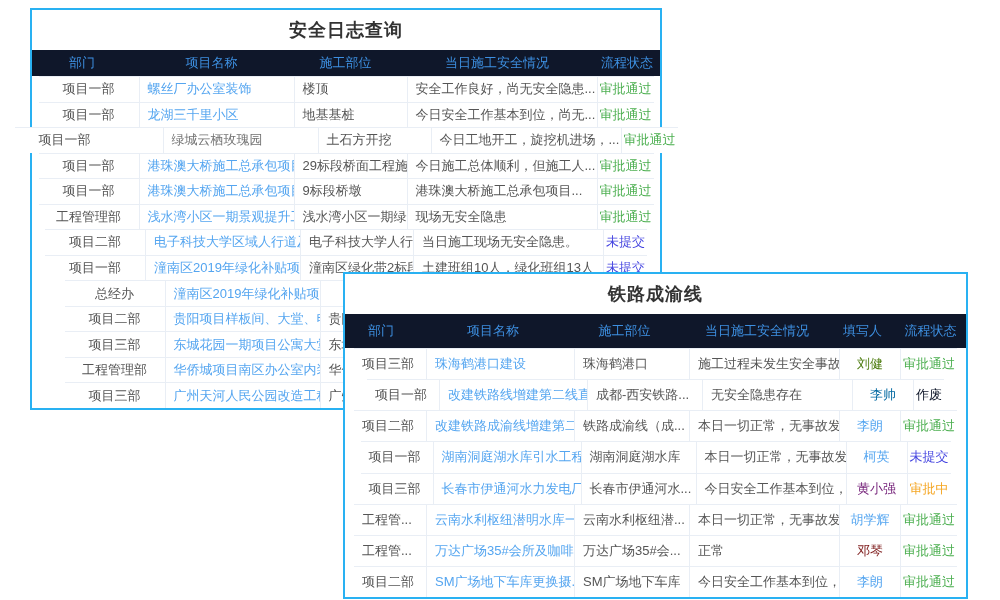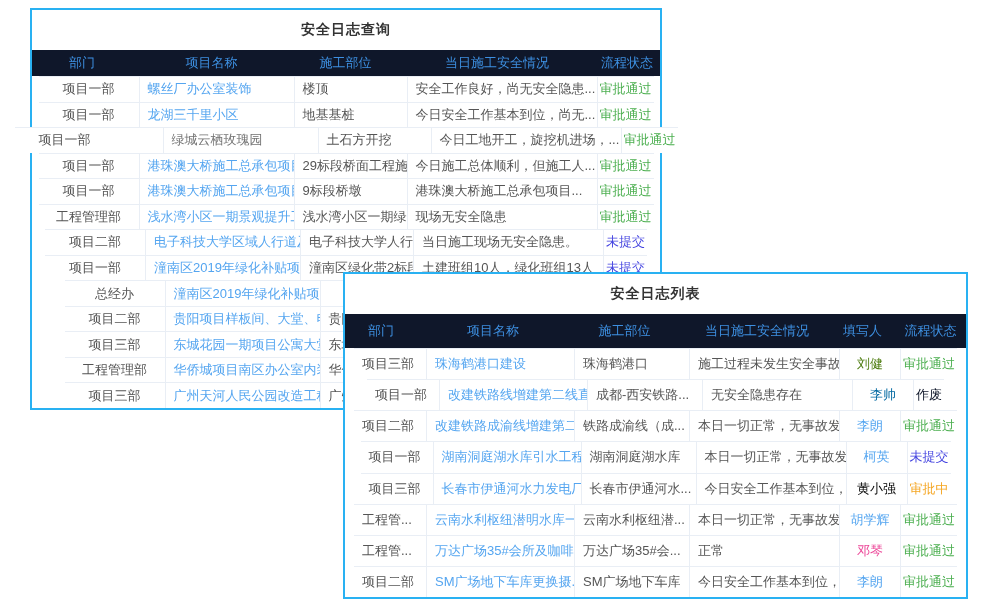--- a/index.html
+++ b/index.html
@@ -6,21 +6,21 @@
   html,body { width:1000px; height:600px; background:#ffffff; overflow:hidden;
     font-family:"Liberation Sans","DejaVu Sans",sans-serif; }
   .stage { position:relative; width:1000px; height:600px; background:#fff; }
 
   .panel { position:absolute; background:#ffffff; border:2px solid #29b1f2;
     display:flex; flex-direction:column; }
   #panel-query { left:30px; top:8px;  width:632px; height:402px; z-index:1; }
   #panel-list  { left:343px; top:272px; width:625px; height:327px; z-index:2; }
 
   .panel-title { flex:0 0 40px; display:flex; align-items:center; justify-content:center;
-    font-size:14px; font-weight:bold; color:#333333; letter-spacing:1px; }
+    font-size:18px; font-weight:bold; color:#333333; letter-spacing:1px; }
 
   .thead { flex:0 0 auto; display:flex; background:#0f172a; color:#3d8fe0; font-size:13px; }
   #panel-query .thead { flex-basis:26px; }
   #panel-list  .thead { flex-basis:34px; }
   .hc { display:flex; align-items:center; justify-content:center; overflow:hidden;
     white-space:nowrap; border-left:4px solid #0f172a; }
   .hc:first-child { border-left:none; }
 
   .tbody { flex:1 1 auto; display:flex; flex-direction:column; font-size:13px; color:#555555;align-items:center; }
   .trow { flex:1 1 0; display:flex; border-top:1px solid #e9eef5; background:#fff; }
@@ -148,21 +148,21 @@
           <div class="bc c0 center">项目三部</div>
           <div class="bc c1 link" style="color: rgb(84, 165, 240);">广州天河人民公园改造工程</div>
           <div class="bc c2">广州天河人民</div>
           <div class="bc c3"></div>
           <div class="bc c4 center"></div>
         </div>
       </div>
   </div>
 
   <div class="panel" id="panel-list">
-    <div class="panel-title">安全日志列表</div>
+    <div class="panel-title">铁路成渝线</div>
     <div class="thead">
         <div class="hc c0">部门</div>
         <div class="hc c1">项目名称</div>
         <div class="hc c2">施工部位</div>
         <div class="hc c3">当日施工安全情况</div>
         <div class="hc c4">填写人</div>
         <div class="hc c5">流程状态</div>
       </div>
     <div class="tbody">
         <div class="trow">
@@ -195,37 +195,37 @@
           <div class="bc c2">湖南洞庭湖水库</div>
           <div class="bc c3">本日一切正常，无事故发...</div>
           <div class="bc c4 center link" style="color: rgb(84, 165, 240);">柯英</div>
           <div class="bc c5 center" style="color: rgb(69, 69, 224);">未提交</div>
         </div>
         <div class="trow">
           <div class="bc c0">项目三部</div>
           <div class="bc c1 link" style="color: rgb(84, 165, 240);">长春市伊通河水力发电厂...</div>
           <div class="bc c2">长春市伊通河水...</div>
           <div class="bc c3">今日安全工作基本到位，...</div>
-          <div class="bc c4 center link" style="color: #000000;">黄小强</div>
+          <div class="bc c4 center link" style="color: #701a75;">黄小强</div>
           <div class="bc c5 center" style="color: rgb(245, 166, 35);">审批中</div>
         </div>
         <div class="trow">
           <div class="bc c0">工程管...</div>
           <div class="bc c1 link" style="color: rgb(84, 165, 240);">云南水利枢纽潜明水库一...</div>
           <div class="bc c2">云南水利枢纽潜...</div>
           <div class="bc c3">本日一切正常，无事故发...</div>
           <div class="bc c4 center link" style="color: rgb(84, 165, 240);">胡学辉</div>
           <div class="bc c5 center" style="color: rgb(76, 175, 80);">审批通过</div>
         </div>
         <div class="trow">
           <div class="bc c0">工程管...</div>
           <div class="bc c1 link" style="color: rgb(84, 165, 240);">万达广场35#会所及咖啡...</div>
           <div class="bc c2">万达广场35#会...</div>
           <div class="bc c3">正常</div>
-          <div class="bc c4 center link" style="color: #ec4899;">邓琴</div>
+          <div class="bc c4 center link" style="color: #7f1d1d;">邓琴</div>
           <div class="bc c5 center" style="color: rgb(76, 175, 80);">审批通过</div>
         </div>
         <div class="trow">
           <div class="bc c0">项目二部</div>
           <div class="bc c1 link" style="color: rgb(84, 165, 240);">SM广场地下车库更换摄...</div>
           <div class="bc c2">SM广场地下车库</div>
           <div class="bc c3">今日安全工作基本到位，...</div>
           <div class="bc c4 center link" style="color: rgb(84, 165, 240);">李朗</div>
           <div class="bc c5 center" style="color: rgb(76, 175, 80);">审批通过</div>
         </div>

